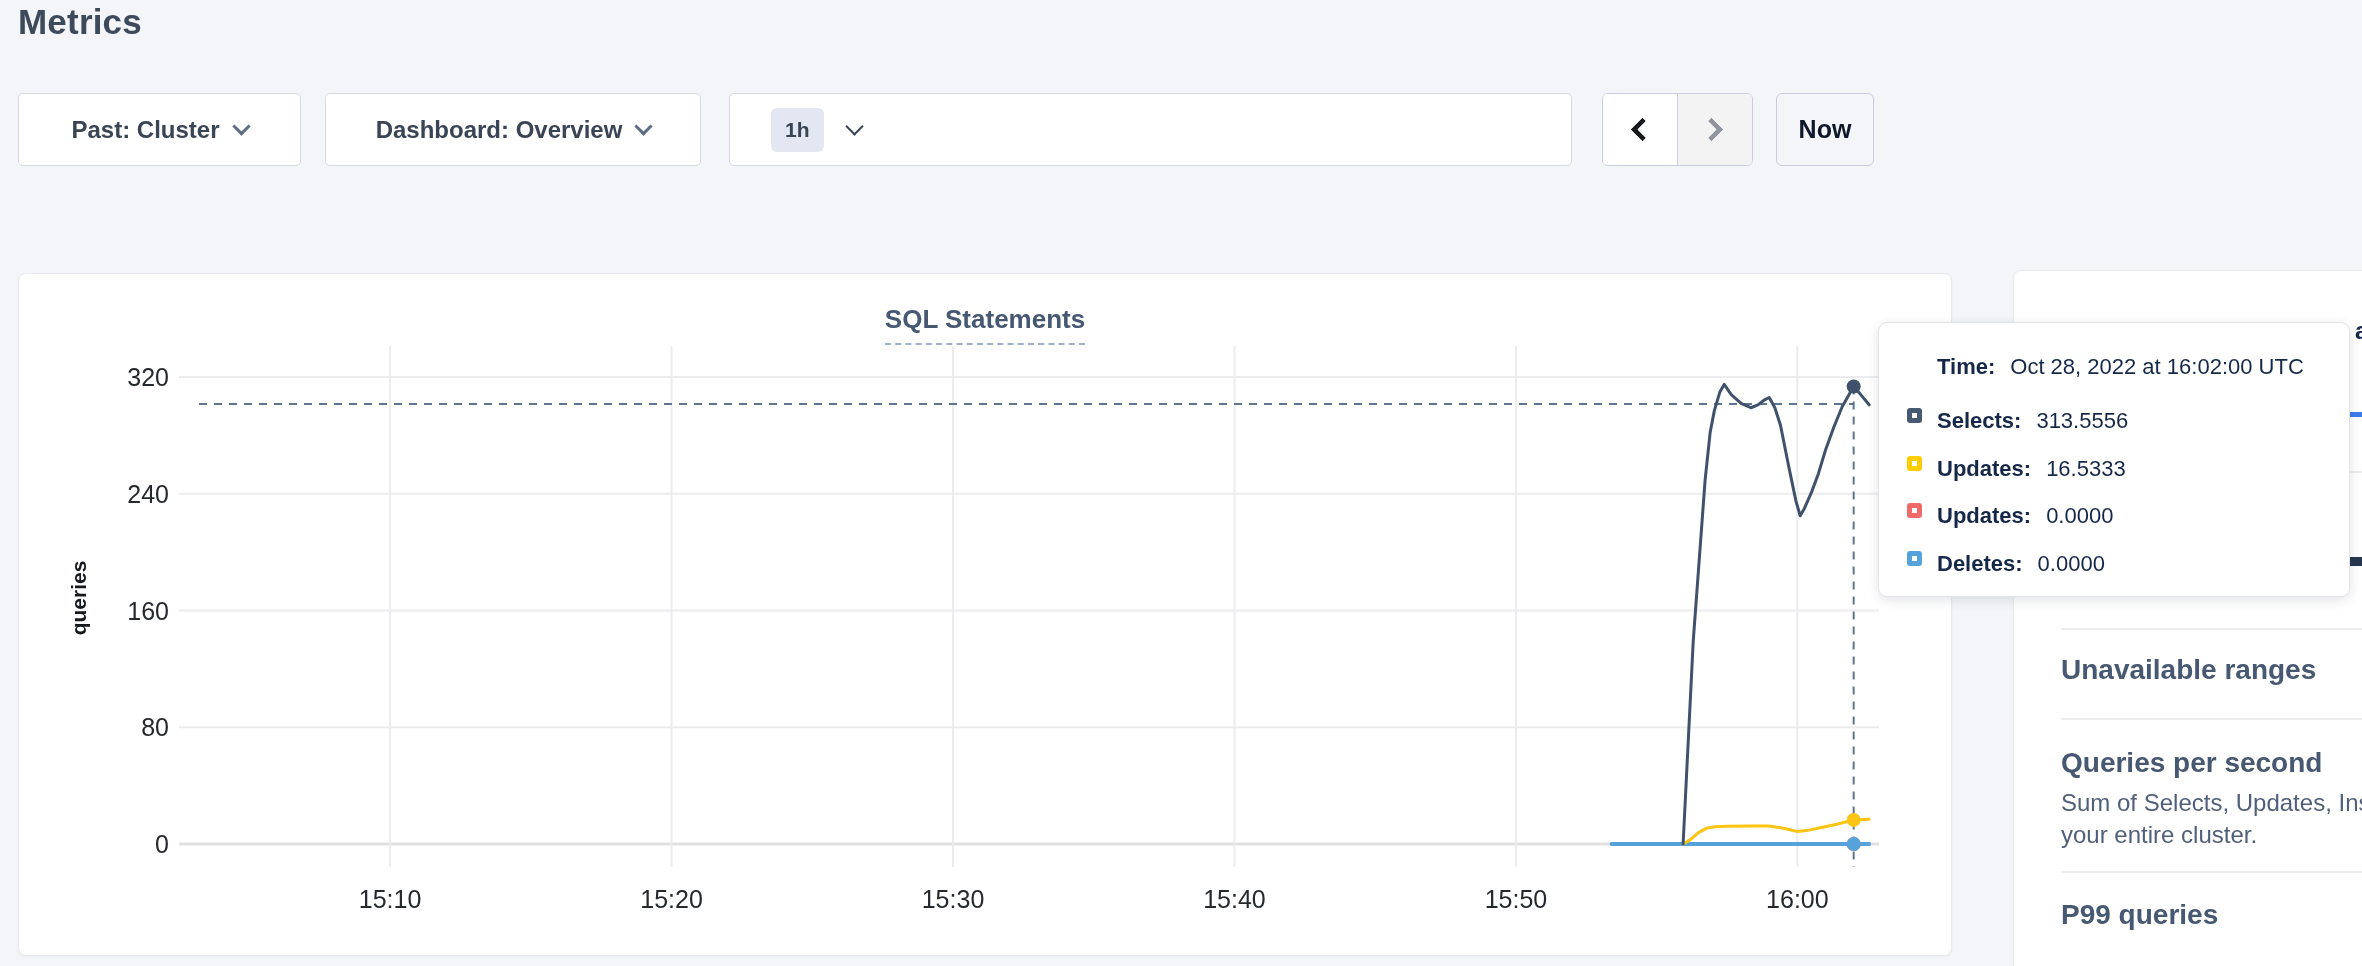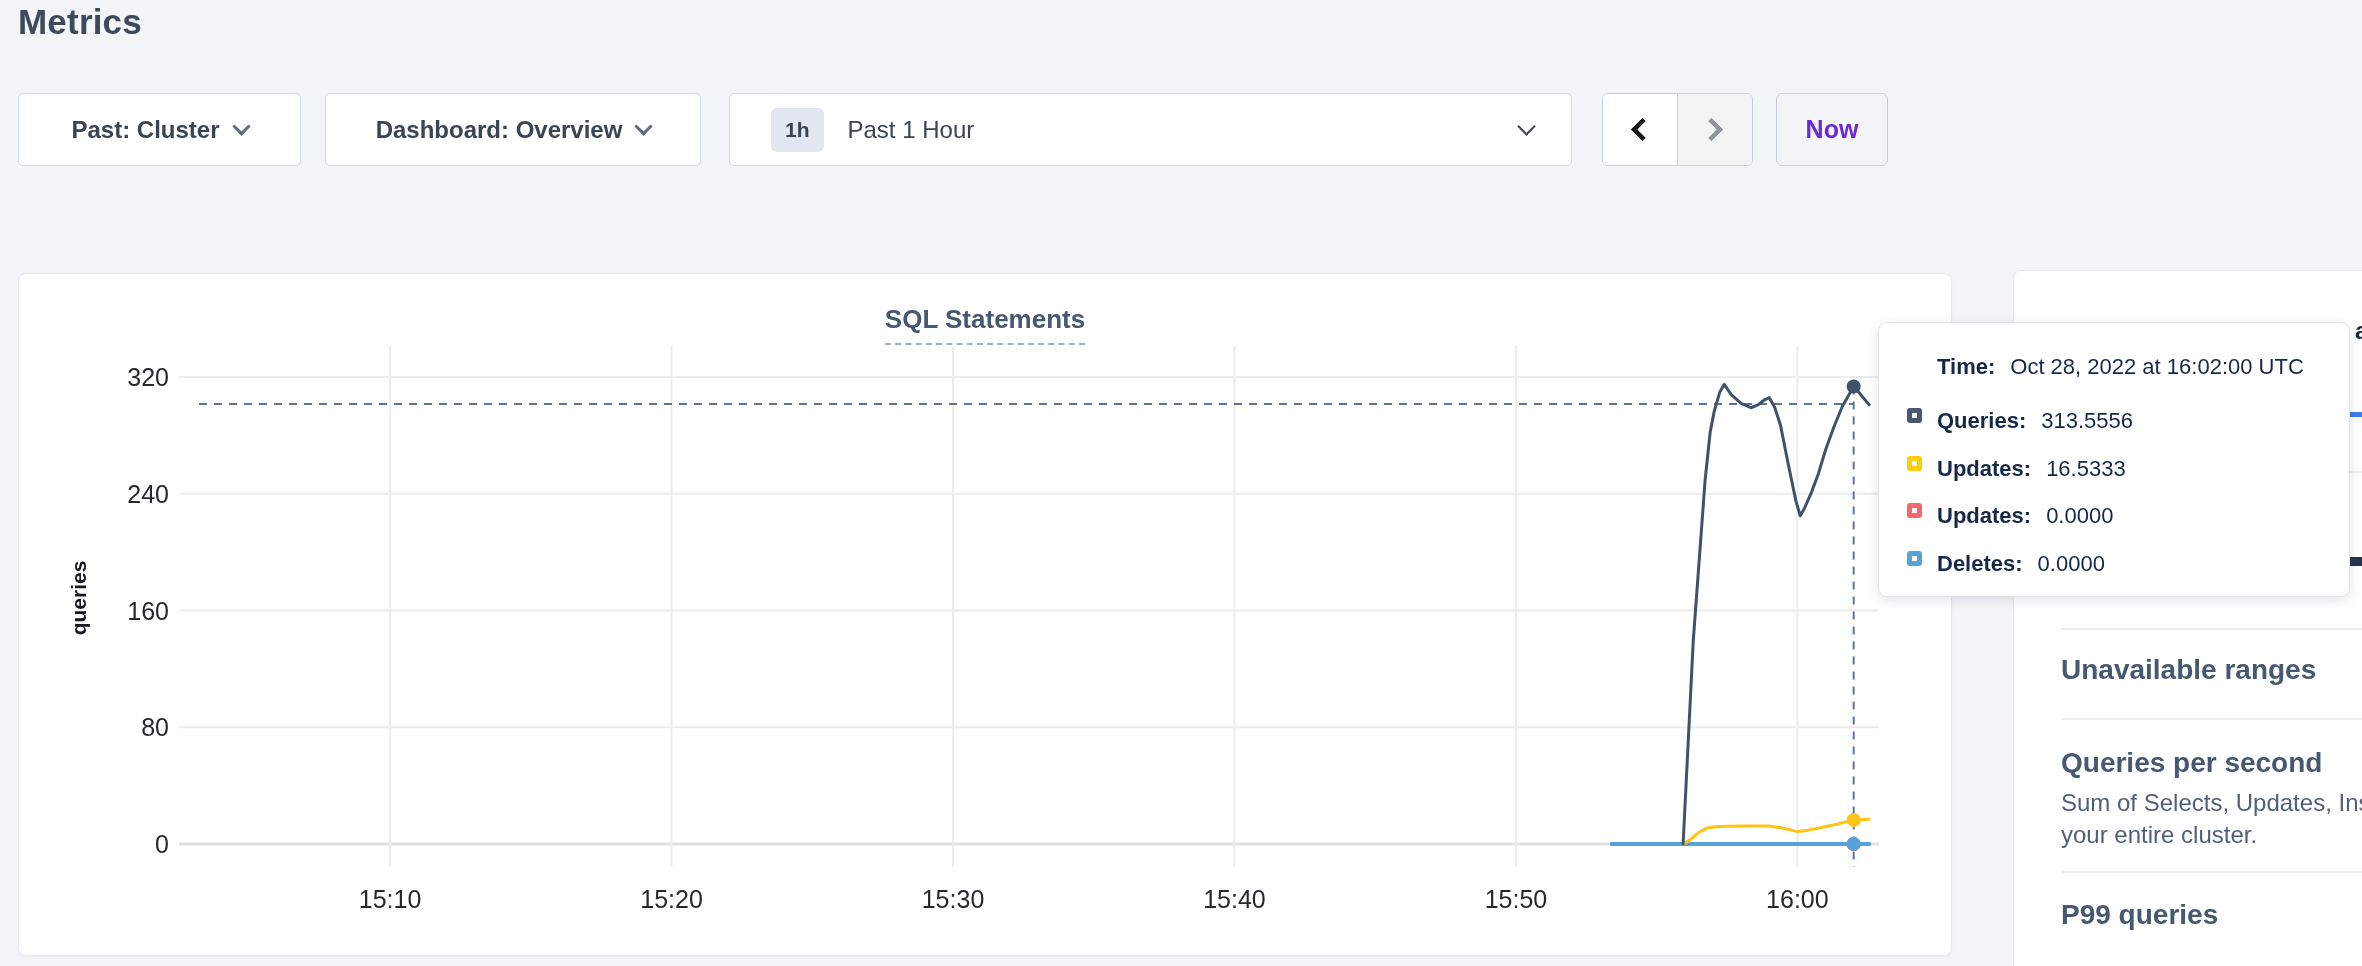--- a/index.html
+++ b/index.html
@@ -54,24 +54,24 @@
     width:17px; height:17px;
     border-left:5px solid #17191d; border-bottom:5px solid #17191d;
     transform:rotate(45deg); margin-left:6px; border-radius:1px;
   }
   .chev-right {
     width:17px; height:17px;
     border-right:5px solid #8f949d; border-top:5px solid #8f949d;
     transform:rotate(45deg); margin-right:6px; border-radius:1px;
   }
   .btn-now {
-    position:absolute; left:1776px; top:93px; width:112px; height:73px;
+    position:absolute; left:1776px; top:93px; width:98px; height:73px;
     border:1px solid #c9cede; border-radius:6px; background:transparent;
     display:flex; align-items:center; justify-content:center;
-    font-size:25px; font-weight:700; color:#6d28d9;
+    font-size:25px; font-weight:700; color:#0f172a;
   }
   
   .card {
     position:absolute; background:#ffffff; border:1px solid #e9eaef;
     border-radius:8px; box-shadow:0 1px 3px rgba(40,50,70,.05);
   }
   .chart-card { left:18px; top:273px; width:1934px; height:683px; }
   .chart-title-wrap { position:absolute; top:30px; left:0; width:100%; text-align:center; }
   .chart-title {
     display:inline-block; font-size:26px; font-weight:700; color:#475872;
@@ -116,21 +116,20 @@
   <span class="chev-down"></span>
 </div>
 
 <div class="tb-btn btn-dash">
   <span>Dashboard: Overview</span>
   <span class="chev-down"></span>
 </div>
 
 <div class="btn-time">
   <span class="time-badge">1h</span>
-  <span class="time-label">Past 1 Hour</span>
   <span class="chev-down thin"></span>
 </div>
 
 <div class="btn-group">
   <div class="btn-prev">
     <span class="chev-left"></span>
   </div>
   <div class="btn-next">
     <span class="chev-right"></span>
   </div>
@@ -195,21 +194,21 @@
 </div>
 
 <div class="tooltip">
   <div class="t-row" style="left:58px; top:31px;">
     <span class="lbl">Time:</span>
     <span>Oct 28, 2022 at 16:02:00 UTC</span>
   </div>
   <div id="tooltip-rows">
       <div class="t-row" style="left: 28px; top: 85px;">
         <span class="sq" style="border-color: rgb(71, 88, 114);"></span>
-        <span class="lbl">Queries:</span>
+        <span class="lbl">Selects:</span>
         <span>313.5556</span>
       </div>
       <div class="t-row" style="left: 28px; top: 132.5px;">
         <span class="sq" style="border-color: rgb(255, 205, 0);"></span>
         <span class="lbl">Updates:</span>
         <span>16.5333</span>
       </div>
       <div class="t-row" style="left: 28px; top: 180px;">
         <span class="sq" style="border-color: rgb(241, 105, 105);"></span>
         <span class="lbl">Updates:</span>

